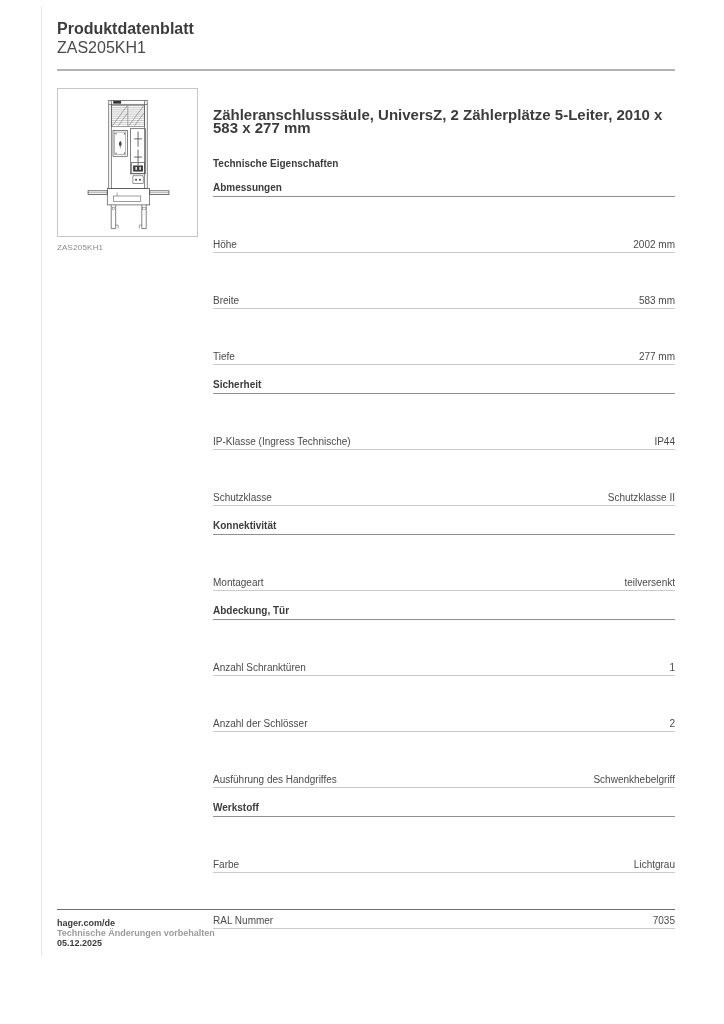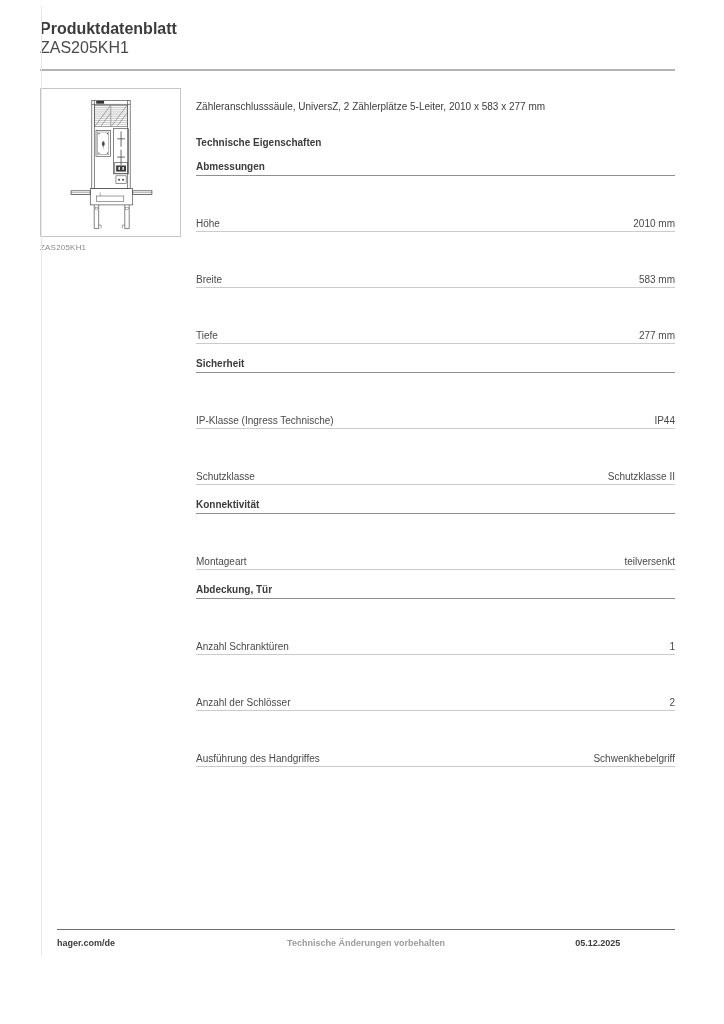--- a/index.html
+++ b/index.html
@@ -4,38 +4,38 @@
 <style>
   * { margin: 0; padding: 0; box-sizing: border-box; }
   html, body { background: #ffffff; }
   body {
     width: 724px; height: 1024px;
     font-family: "Liberation Sans", sans-serif;
     color: #3c3c3c;
     position: relative;
     overflow: hidden;
   }
-  .page { width: 724px; height: 964px; position: relative; padding: 0 49px 0 40px; }
+  .page { width: 724px; height: 964px; position: relative; padding: 0 49px 0 57px; }
   .edge-line {
     position: absolute; left: 41px; top: 6px; bottom: 8px;
     width: 1px; background: #e7e7e7;
   }
   
   .header { display: flex; justify-content: space-between; align-items: flex-start; padding-top: 19px; }
   .doc-type { font-size: 16px; font-weight: bold; line-height: 19px; color: #3c3c3c; }
   .product-id { font-size: 16px; line-height: 19px; color: #4a4a4a; }
   .logo { font-size: 31px; font-weight: bold; letter-spacing: -1px; line-height: 34px; margin-top: 2px; }
   .header-divider { margin-top: 12px; border-top: 2px solid #b3b3b3; }
   
   .content { display: flex; margin-top: 17px; }
   .image-col { width: 141px; flex: 0 0 141px; margin-right: 15px; }
   .image-box { width: 141px; height: 149px; border: 1px solid #c6c6c6; background: #fff; }
   .image-caption { margin-top: 6px; font-size: 8px; color: #8a8a8a; letter-spacing: 0.2px; }
   .specs-col { flex: 1; min-width: 0; }
-  .product-title { font-size: 10px; font-weight: normal; line-height: 13px; margin-top: 12px; color: #3c3c3c; }
+  .product-title { font-size: 15px; font-weight: bold; line-height: 13px; margin-top: 20px; color: #3c3c3c; }
   .specs-title { font-size: 10px; font-weight: bold; margin-top: 24px; color: #3c3c3c; }
   .spec-sections { margin-top: 13px; }
   .spec-section { margin-bottom: 14px; }
   .spec-heading {
     font-size: 10px; font-weight: bold; color: #3c3c3c;
     padding-bottom: 3px; border-bottom: 1px solid #8f8f8f;
   }
   .spec-row {
     display: flex; justify-content: space-between; align-items: baseline;
     font-size: 10px; line-height: 11px;
@@ -44,21 +44,21 @@
     color: #4a4a4a;
     margin-top: 40px;
   }
   .spec-label { text-align: left; }
   .spec-value { text-align: right; white-space: nowrap; padding-left: 10px; }
   
   .footer { position: absolute; left: 57px; right: 49px; bottom: 16px; }
   .footer-divider { border-top: 1px solid #6f6f6f; }
   .footer-row {
     display: flex; justify-content: space-between; align-items: baseline;
-    padding-top: 8px; font-size: 9px;
+    padding-top: 8px; font-size: 9px; flex-direction: column;
   }
   .footer-left { font-weight: bold; color: #3c3c3c; flex: 1; text-align: left; }
   .footer-center { color: #9b9b9b; flex: 2; text-align: center; font-weight: bold; }
   .footer-right { font-weight: bold; color: #3c3c3c; flex: 1; text-align: center; }
 </style>
 </head>
 <body>
 
 <div class="page">
   <div class="edge-line"></div>
@@ -169,21 +169,21 @@
     </aside>
 
     <section class="specs-col">
       <h1 class="product-title">Zähleranschlusssäule, UniversZ, 2 Zählerplätze 5-Leiter, 2010 x 583 x 277 mm</h1>
       <h2 class="specs-title">Technische Eigenschaften</h2>
       <div class="spec-sections" id="spec-sections">
           <section class="spec-section">
             <h3 class="spec-heading">Abmessungen</h3>
             <div class="spec-row">
               <span class="spec-label">Höhe</span>
-              <span class="spec-value">2010 mm</span>
+              <span class="spec-value">2002 mm</span>
             </div>
             <div class="spec-row">
               <span class="spec-label">Breite</span>
               <span class="spec-value">583 mm</span>
             </div>
             <div class="spec-row">
               <span class="spec-label">Tiefe</span>
               <span class="spec-value">277 mm</span>
             </div>
           </section>
@@ -211,20 +211,31 @@
               <span class="spec-label">Anzahl Schranktüren</span>
               <span class="spec-value">1</span>
             </div>
             <div class="spec-row">
               <span class="spec-label">Anzahl der Schlösser</span>
               <span class="spec-value">2</span>
             </div>
             <div class="spec-row">
               <span class="spec-label">Ausführung des Handgriffes</span>
               <span class="spec-value">Schwenkhebelgriff</span>
+            </div>
+          </section>
+          <section class="spec-section">
+            <h3 class="spec-heading">Werkstoff</h3>
+            <div class="spec-row">
+              <span class="spec-label">Farbe</span>
+              <span class="spec-value">Lichtgrau</span>
+            </div>
+            <div class="spec-row">
+              <span class="spec-label">RAL Nummer</span>
+              <span class="spec-value">7035</span>
             </div>
           </section>
         </div>
     </section>
   </main>
 
   <footer class="footer">
     <div class="footer-divider"></div>
     <div class="footer-row">
       <span class="footer-left">hager.com/de</span>

